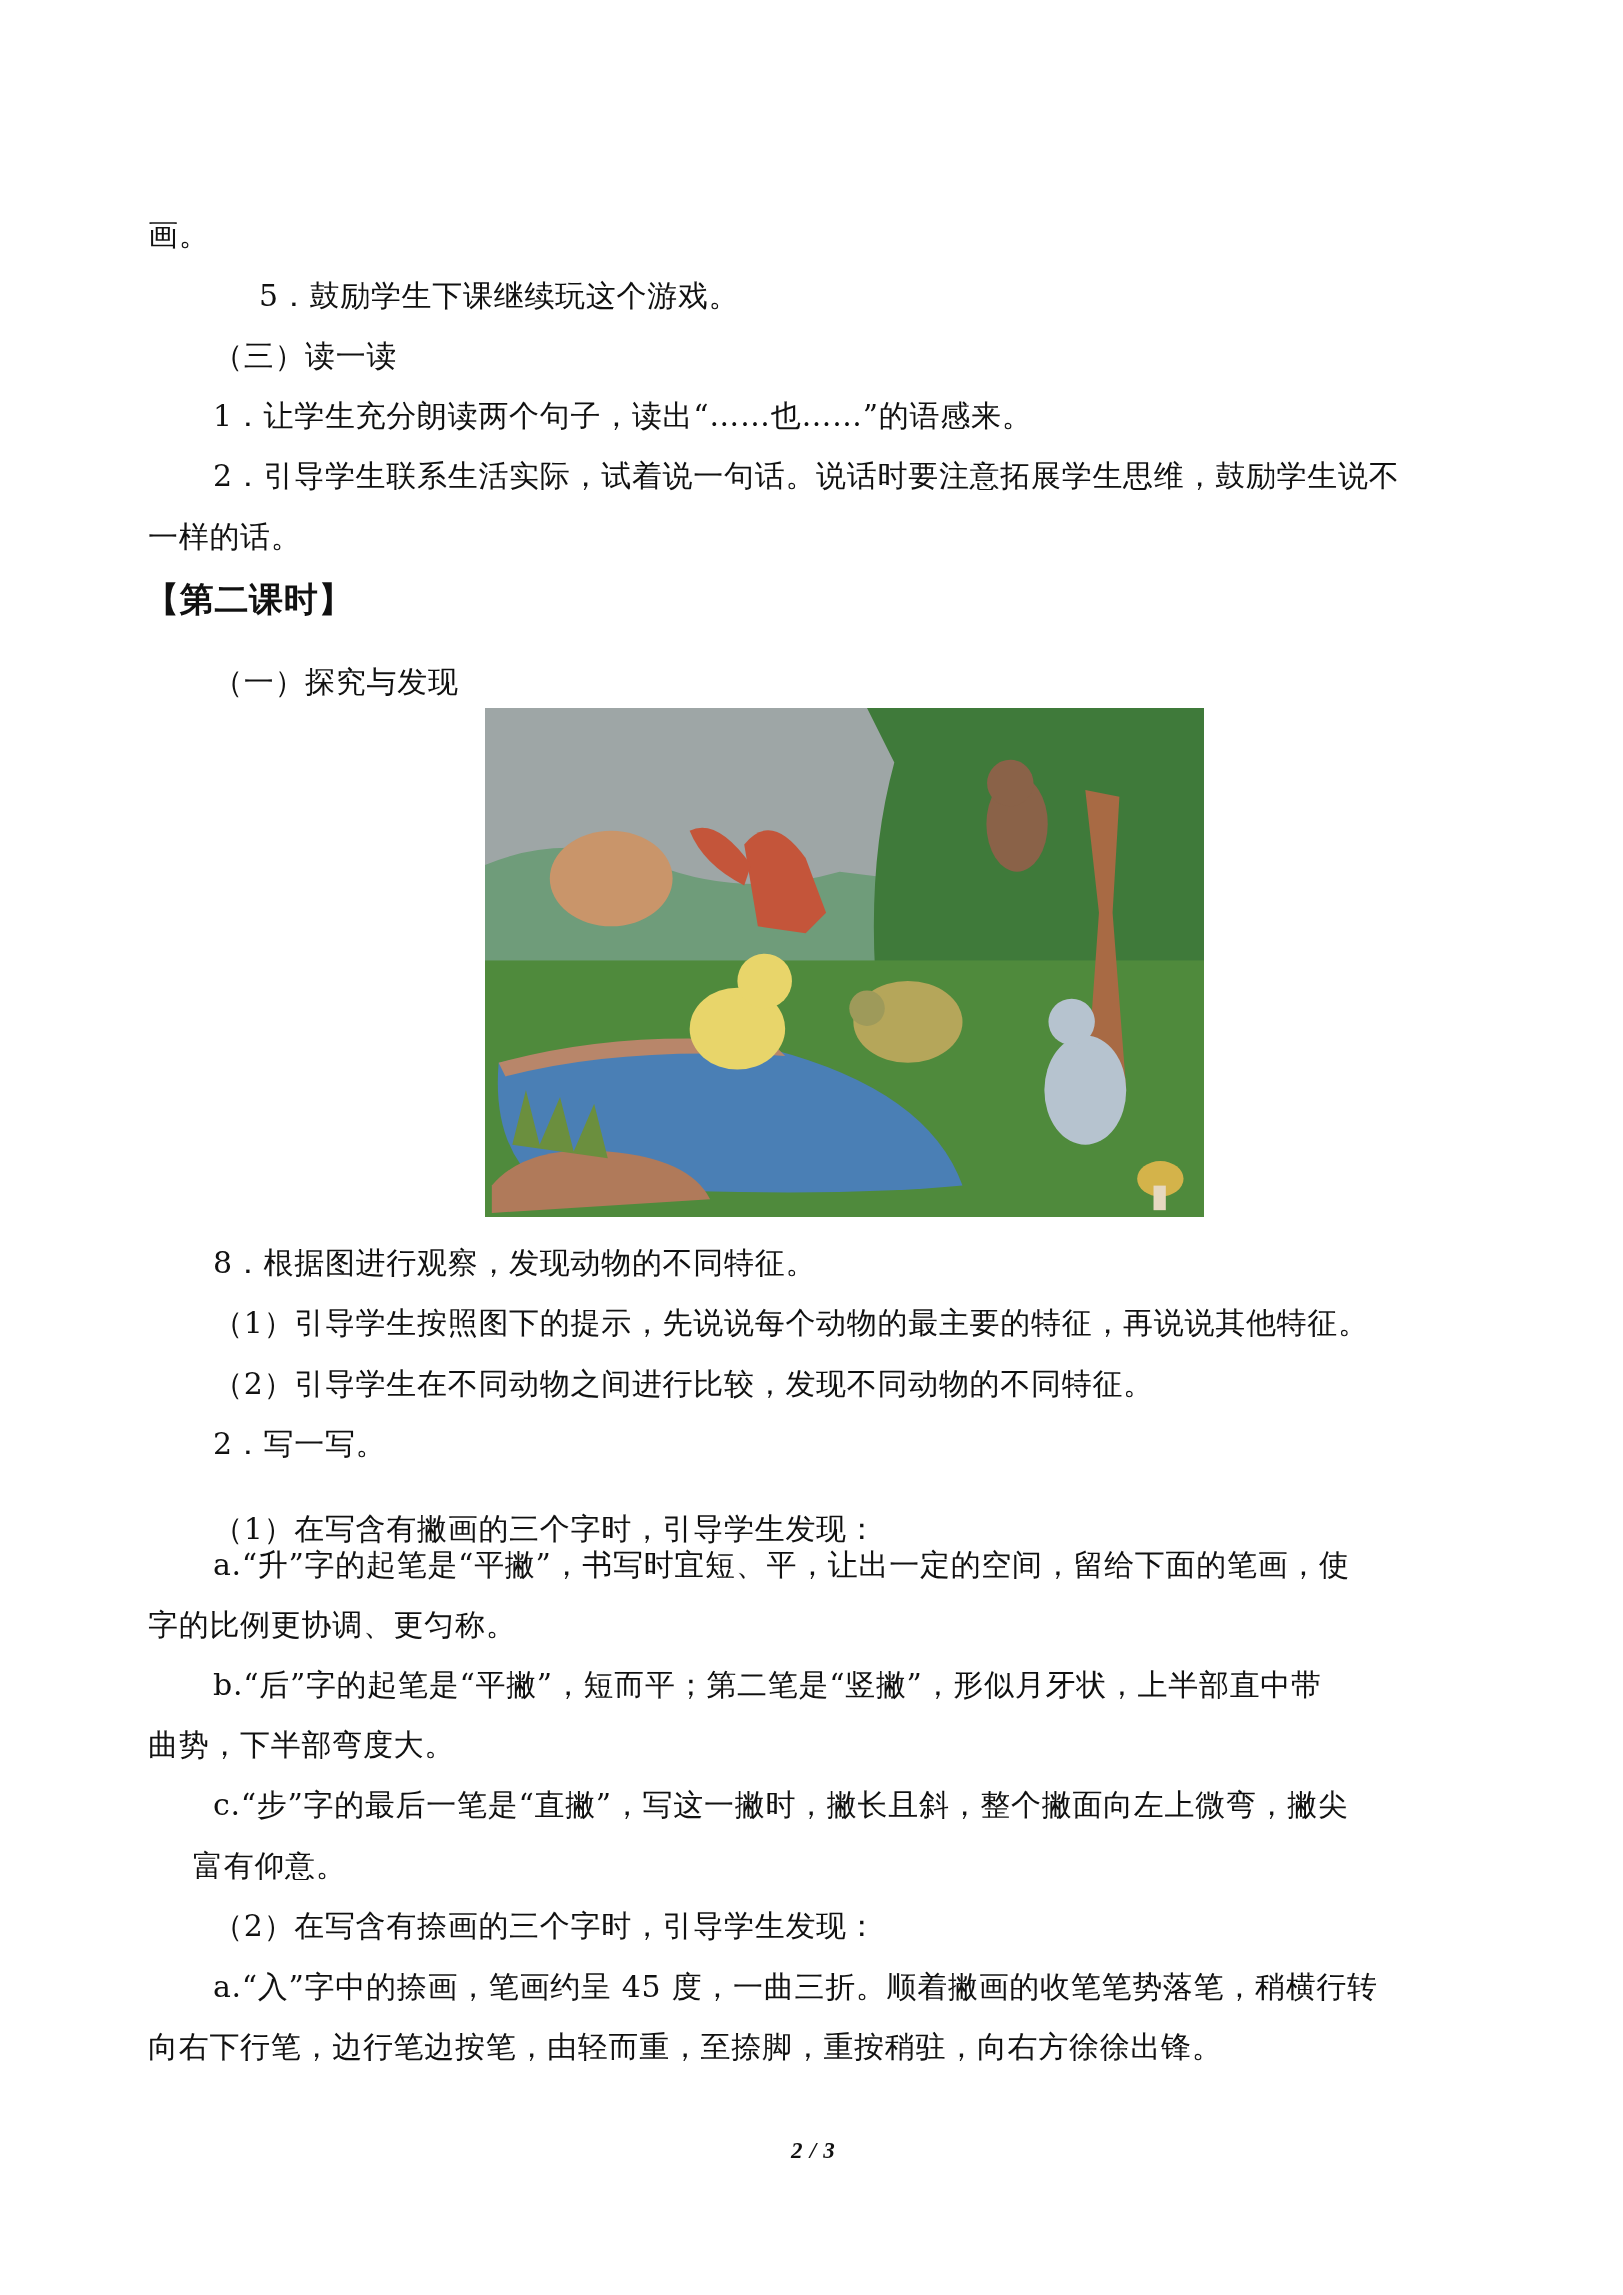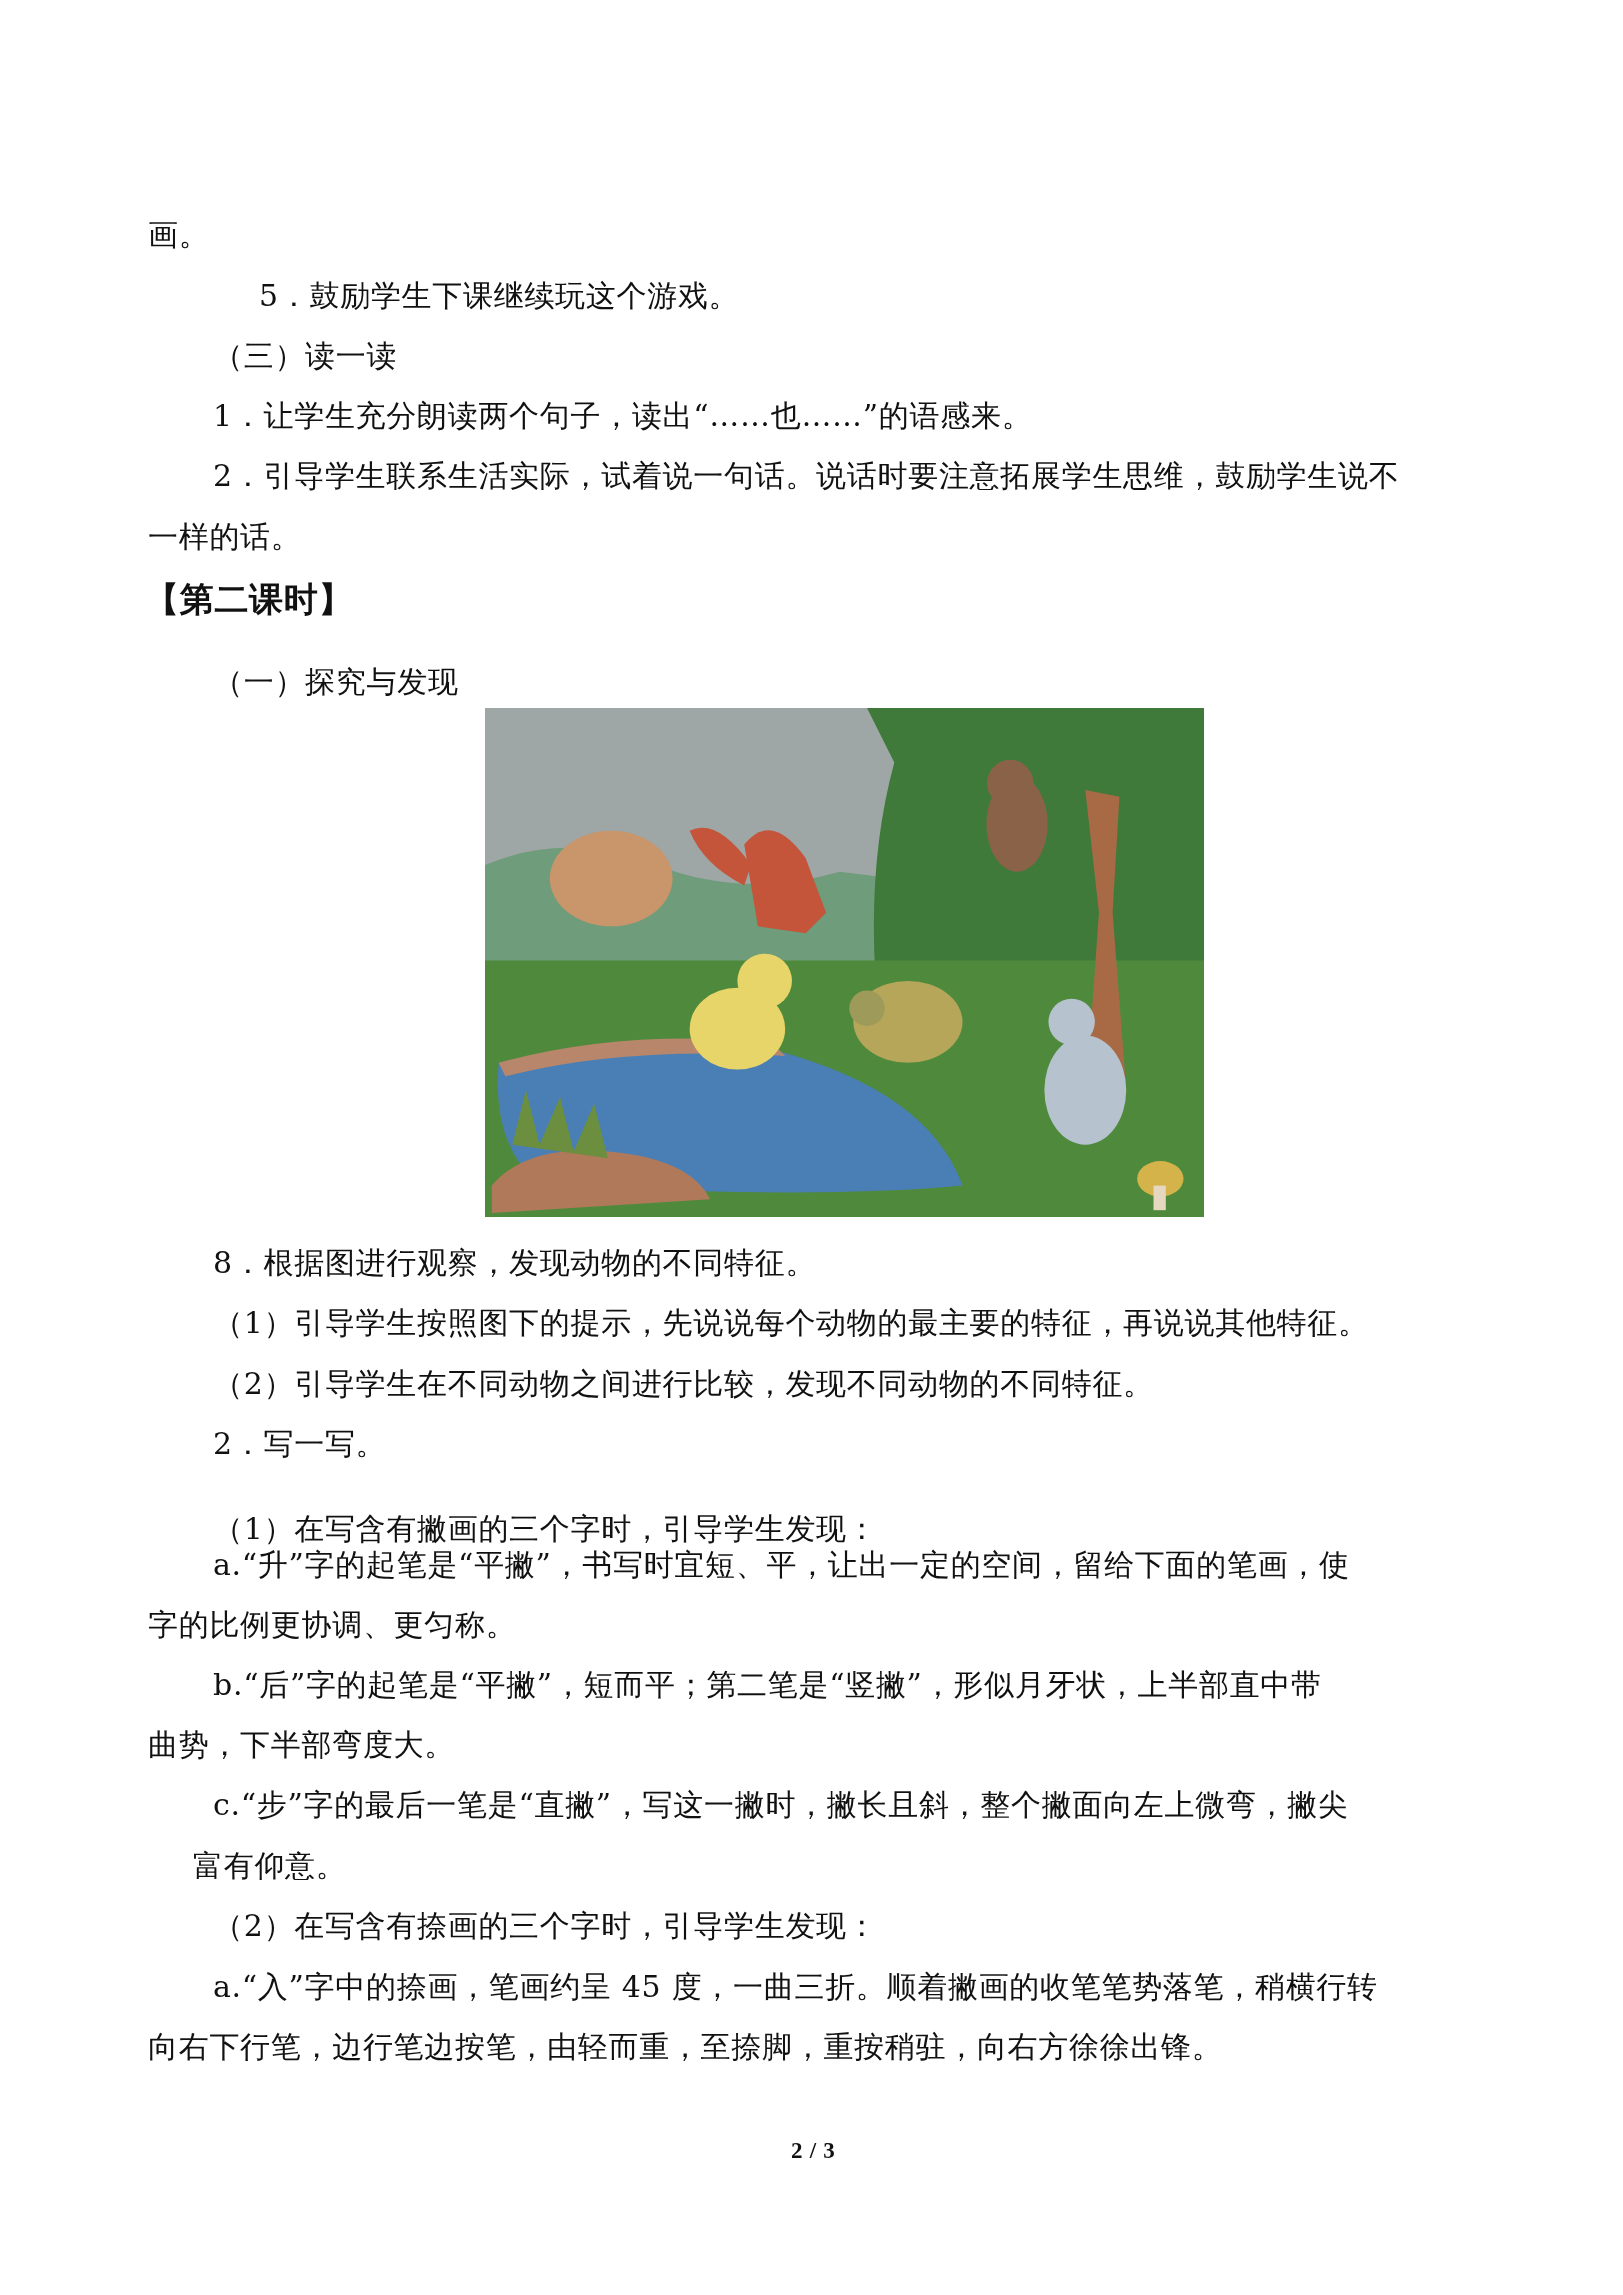--- a/index.html
+++ b/index.html
@@ -7,21 +7,21 @@
     width: 1623px; height: 2295px; position: relative; overflow: hidden;
     font-family: "DejaVu Serif", "Liberation Serif", serif;
     color: #111;
   }
   .page { position: absolute; left: 0; top: 0; width: 1623px; height: 2295px; }
   .line {
     position: absolute; font-size: 30px; line-height: 41px; white-space: nowrap;
     letter-spacing: 0.7px;
   }
   .heading { font-weight: bold; font-size: 34px; }
-  .footer { font-weight: bold; font-size: 23px; font-family: "Liberation Serif", serif; }
+  .footer { font-weight: bold; font-size: 23px; font-family: "Liberation Serif", serif; font-style: italic; }
   .figure {
     position: absolute; left: 485px; top: 708px; width: 719px; height: 509px;
     overflow: hidden; background: #8f9a8c;
     box-shadow: inset 0 0 20.5px rgba(120,120,120,0.6);
   }
   .figure svg { width: 100%; height: 100%; display: block; }
 </style>
 </head>
 <body>
 

